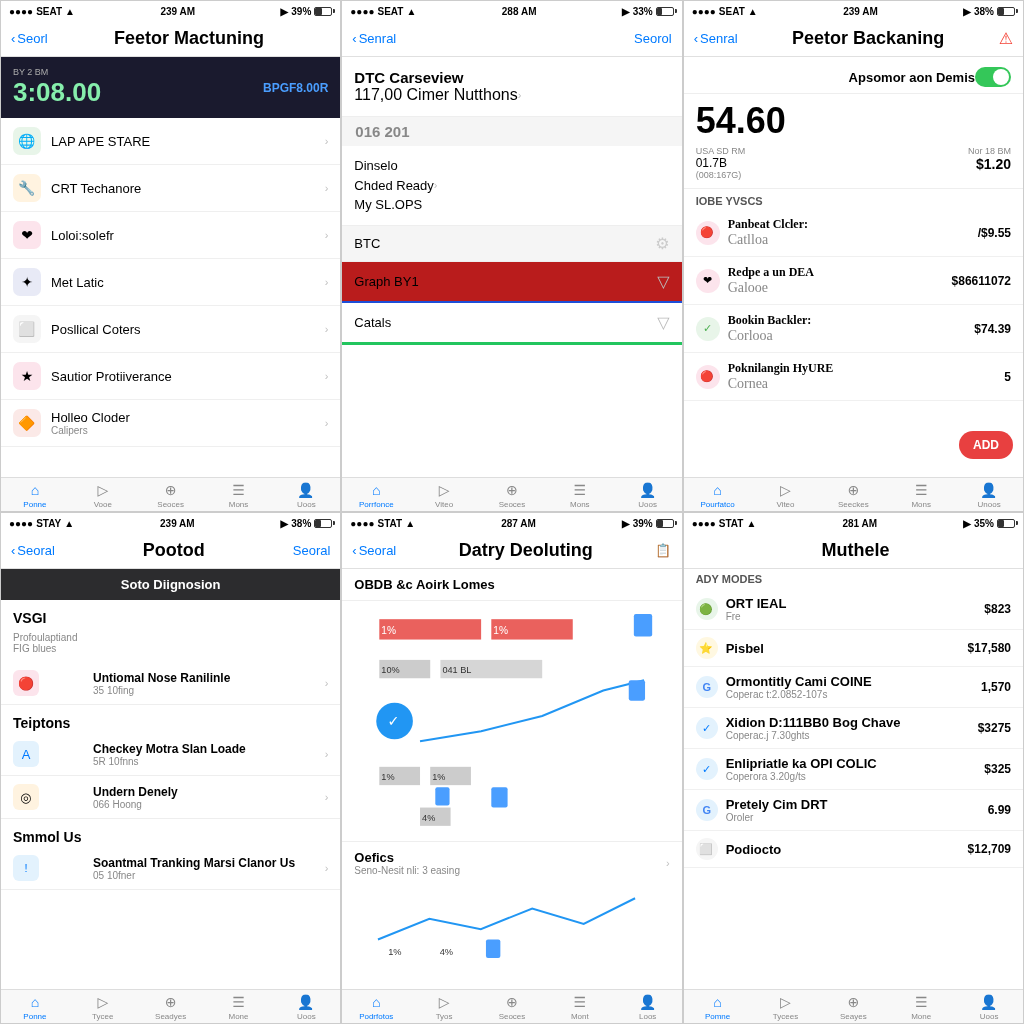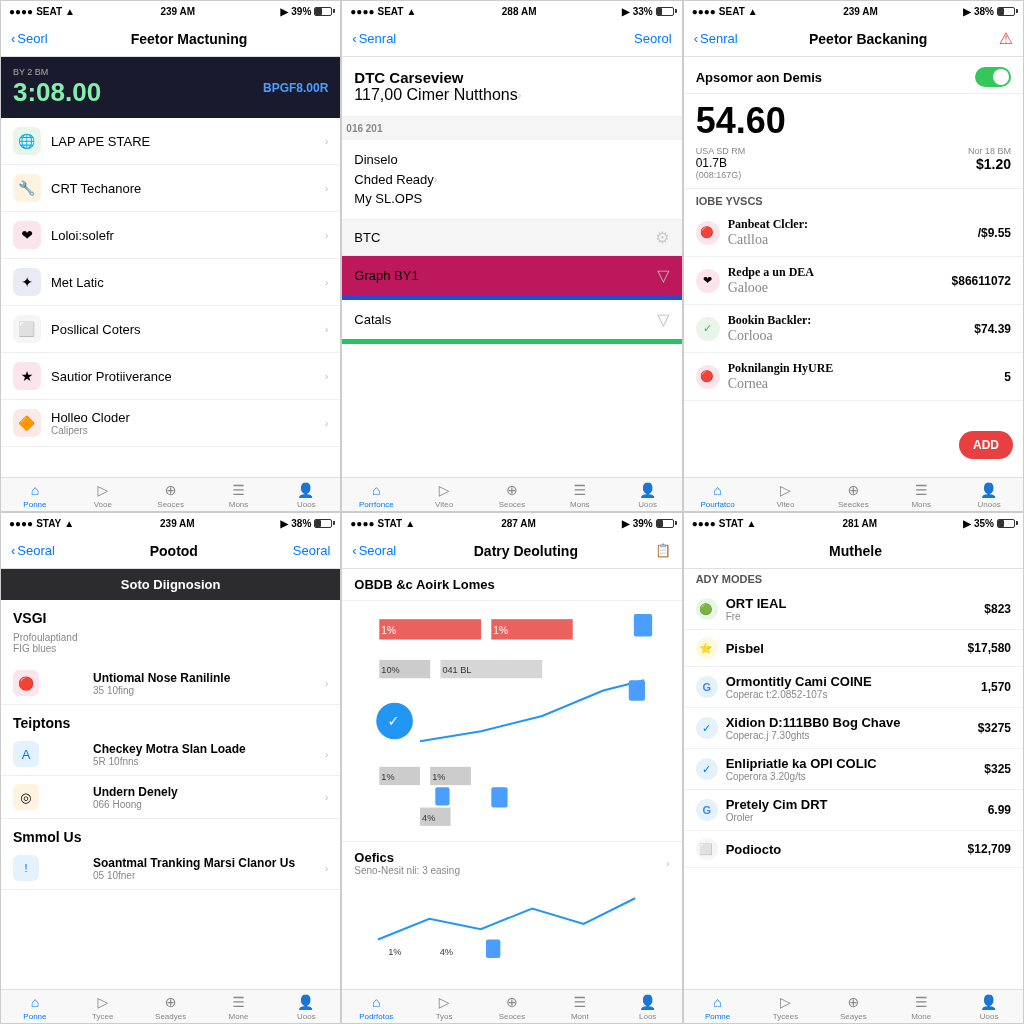--- a/index.html
+++ b/index.html
@@ -67,21 +67,21 @@
     .nav-back {
       color: #007aff;
       font-size: 13px;
       display: flex;
       align-items: center;
       gap: 2px;
     }
     .nav-title {
       flex: 1;
       text-align: center;
-      font-size: 14px;
+      font-size: 18px;
       font-weight: 700;
     }
     .nav-right {
       color: #007aff;
       font-size: 13px;
     }
     
     .panel-content {
       flex: 1;
       overflow: hidden;
@@ -128,22 +128,22 @@
       display: flex; align-items: center; justify-content: center;
       font-size: 14px;
       flex-shrink: 0;
     }
     .app-item-label { flex: 1; font-size: 13px; }
     .chevron { color: #c0c0c0; font-size: 11px; }
 
     
     .dtc-section-header {
       background: #f5f5f5;
-      padding: 6px 4px;
-      font-size: 10px;
+      padding: 6px 13px;
+      font-size: 15px;
       color: #888;
       font-weight: 600;
     }
     .dtc-title-row {
       padding: 12px;
       border-bottom: 1px solid #eee;
     }
     .dtc-title { font-size: 15px; font-weight: 700; }
     .dtc-row {
       display: flex;
@@ -152,21 +152,21 @@
       border-bottom: 1px solid #eee;
     }
     .disabled-icon { color: #ccc; font-size: 16px; }
 
     
     .account-header {
       padding: 10px 12px 6px;
       border-bottom: 1px solid #eee;
     }
     .account-toggle-row {
-      display: flex; justify-content: space-between; align-items: center;
+      display: flex; justify-content: flex-end; align-items: center;
     }
     .account-label { font-size: 13px; font-weight: 600; }
     .toggle-on {
       width: 36px; height: 20px;
       background: #34c759;
       border-radius: 10px;
       position: relative;
     }
     .toggle-on::after {
       content: '';
@@ -384,25 +384,25 @@
         <div>Dinselo</div>
         <div>Chded Ready</div>
         <div>My SL.OPS</div>
       </div>
       <span class="chevron">›</span>
     </div>
     <div style="background:#f5f5f5;padding:8px 12px;border-bottom:1px solid #eee;display:flex;justify-content:space-between;align-items:center">
       <span style="font-size:13px;">BTC</span>
       <span class="disabled-icon">⚙</span>
     </div>
-    <div style="background:#be185d;padding:10px 12px;border-bottom:5px solid #1d4ed8;display:flex;justify-content:space-between;align-items:center">
+    <div style="background:#b91c1c;padding:10px 12px;border-bottom:2px solid #1d4ed8;display:flex;justify-content:space-between;align-items:center">
       <span style="font-size:13px;">Graph BY1</span>
       <span style="color:#bbb">▽</span>
     </div>
-    <div style="background:#fff;padding:10px 12px;border-bottom:5px solid #22c55e;display:flex;justify-content:space-between;align-items:center">
+    <div style="background:#fff;padding:10px 12px;border-bottom:3px solid #22c55e;display:flex;justify-content:space-between;align-items:center">
       <span style="font-size:13px;">Catals</span>
       <span style="color:#bbb">▽</span>
     </div>
   </div>
   <div class="tab-bar">
     <div class="tab-item active">
         <span class="tab-icon">⌂</span>
         <span>Porrfonce</span>
       </div>
     <div class="tab-item">

